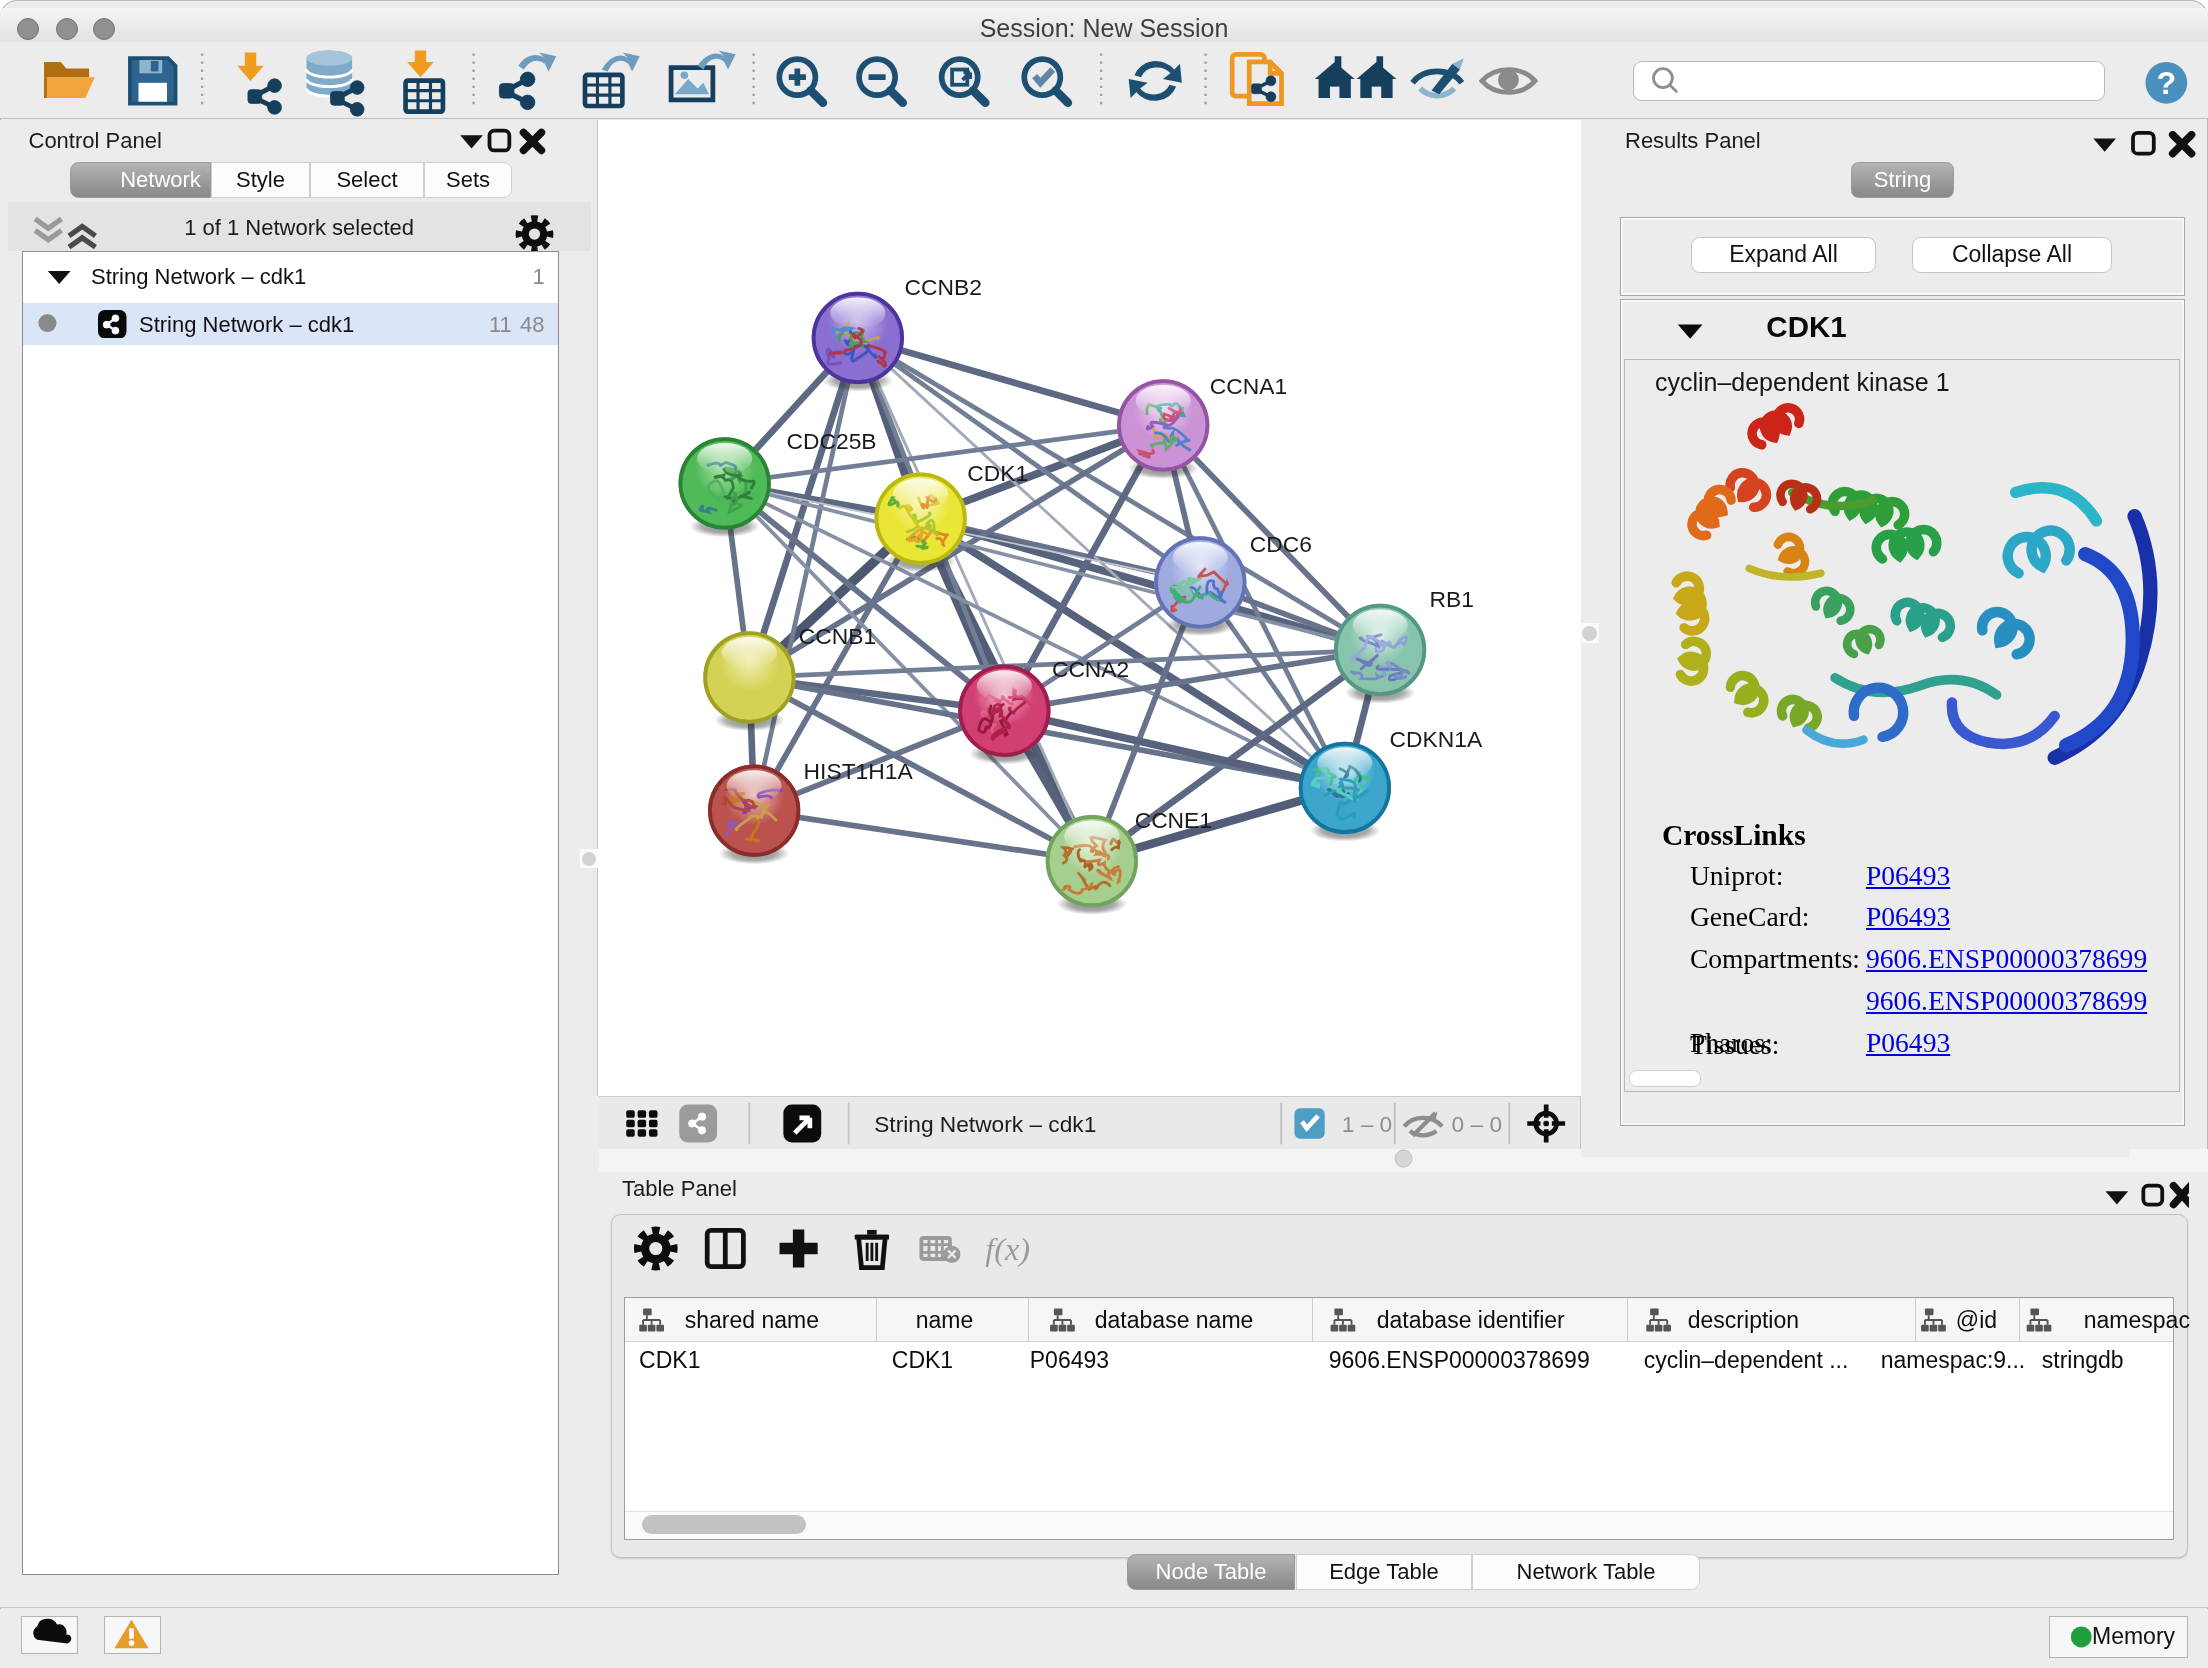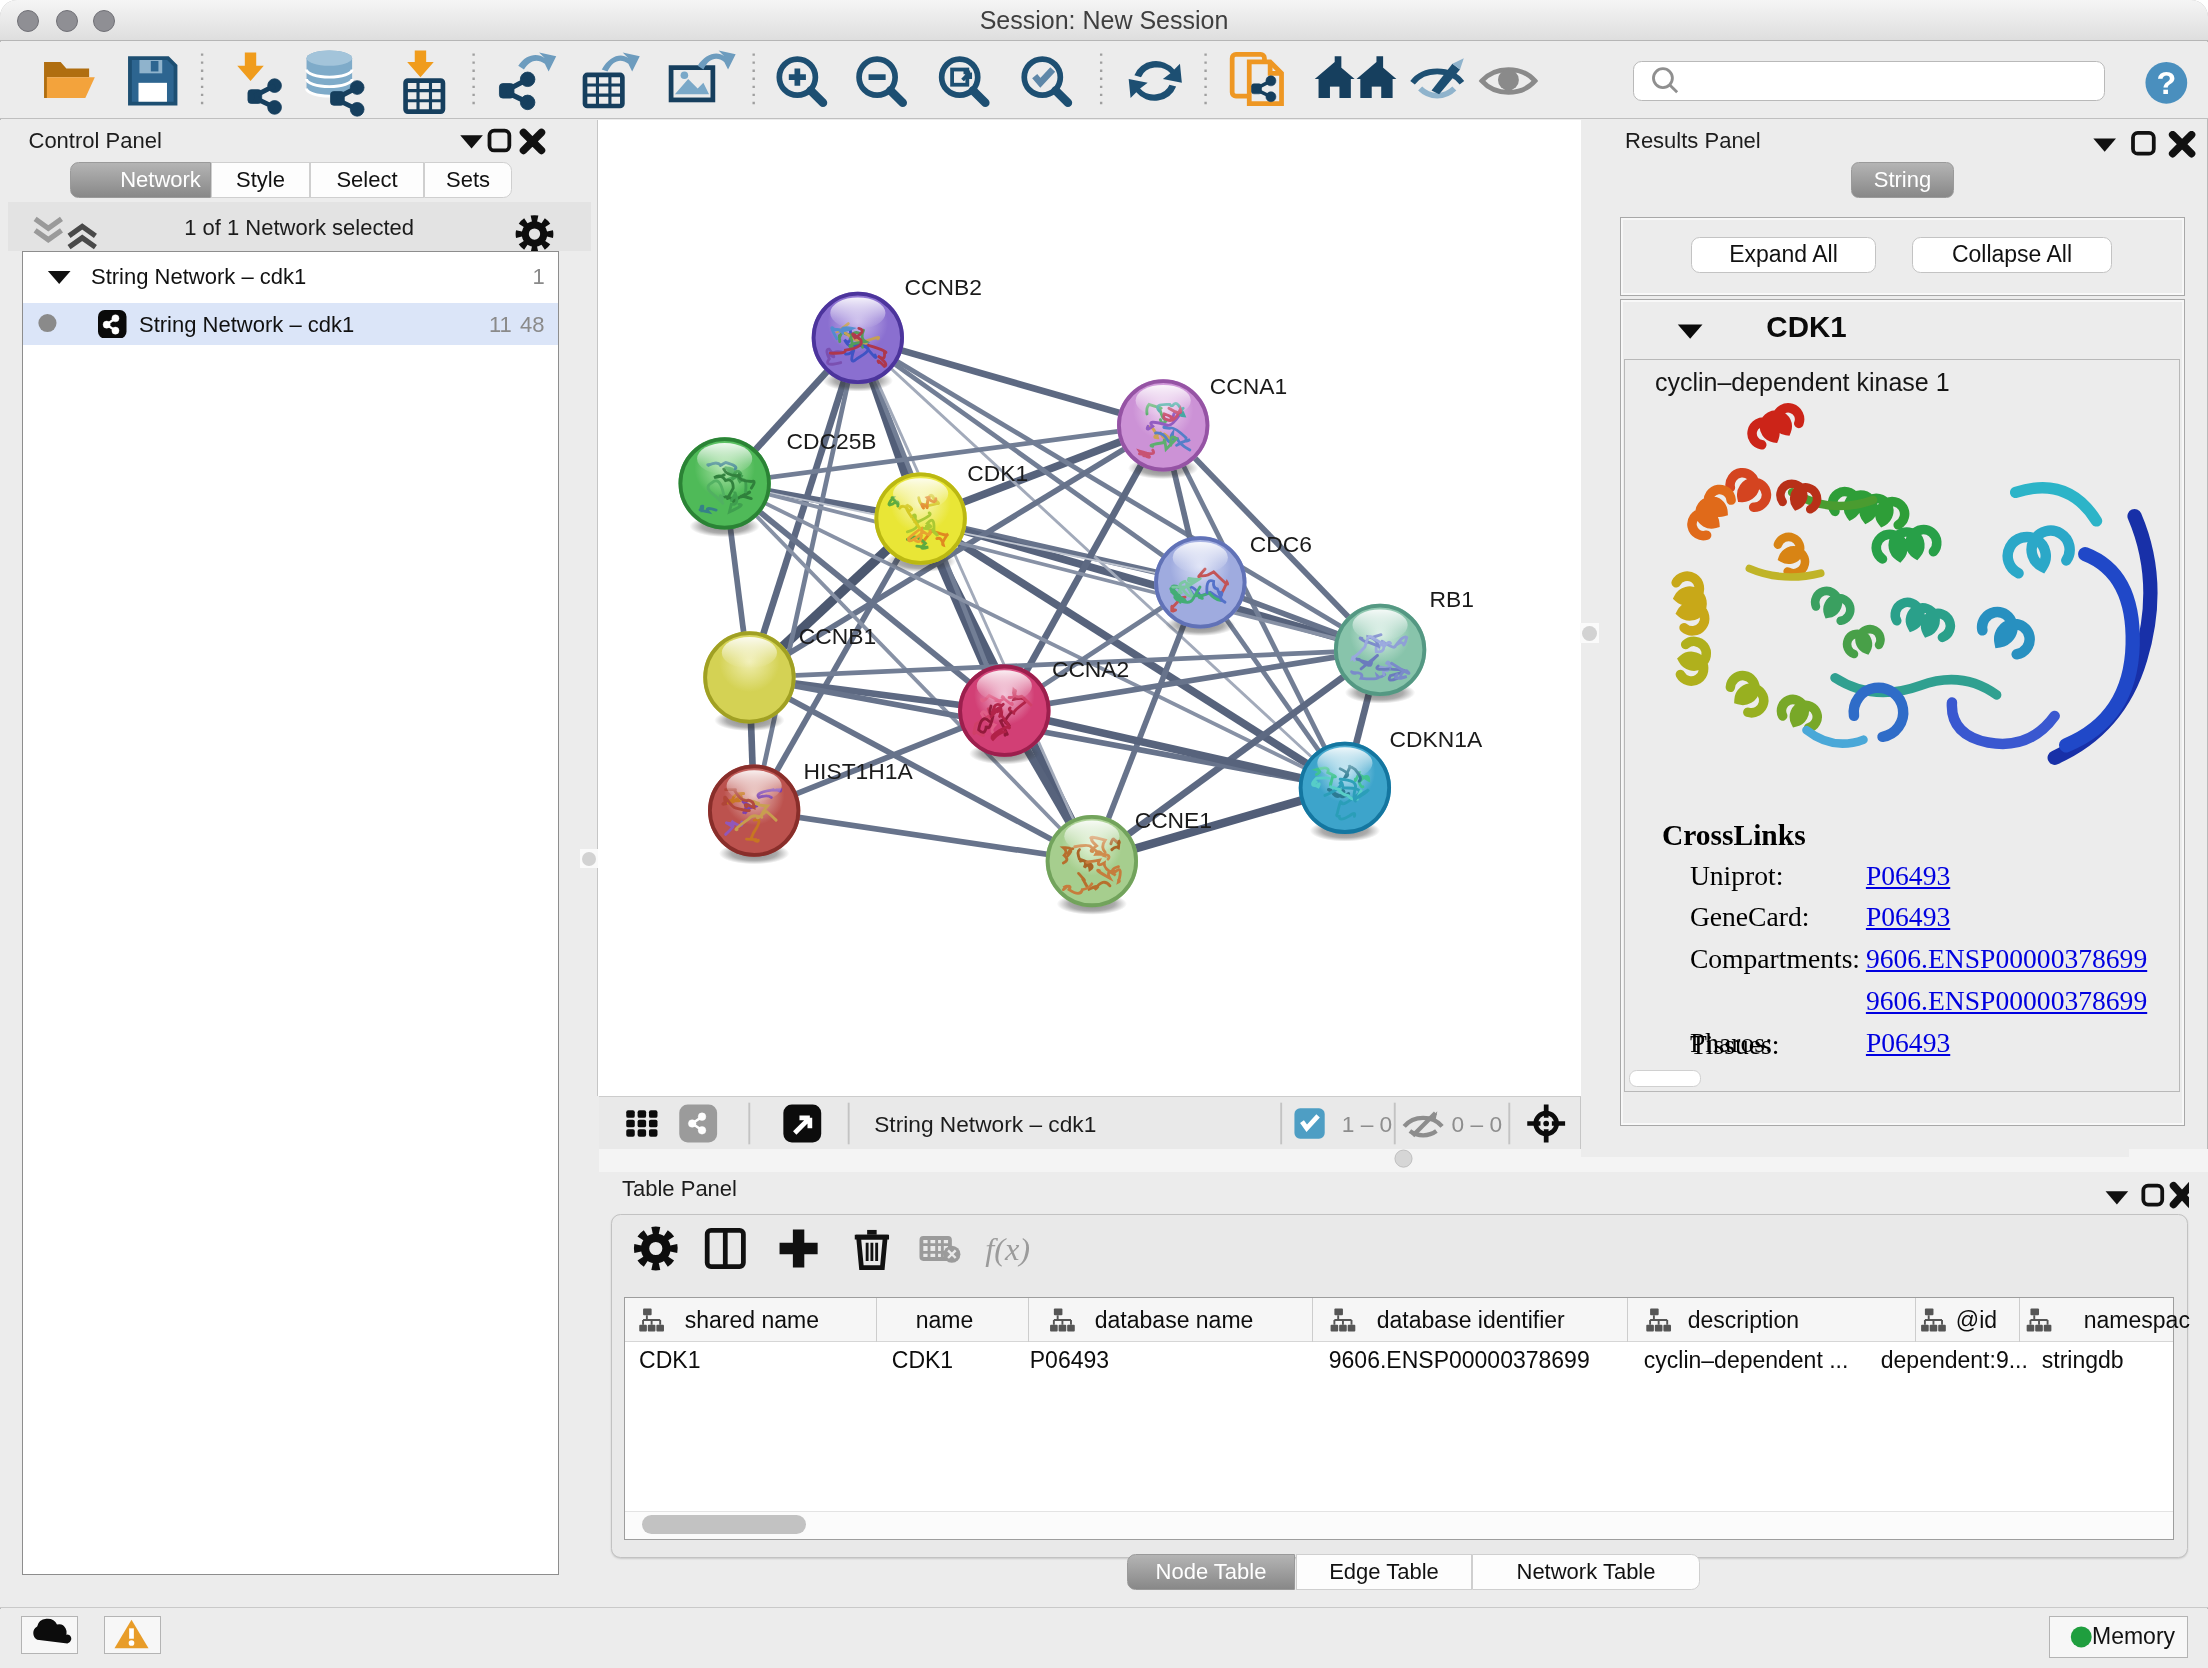--- a/index.html
+++ b/index.html
@@ -1,19 +1,19 @@
 <!DOCTYPE html>
 <html style="font-size:15px"><head>
 <meta charset="utf-8">
 <style>
 * { margin:0; padding:0; box-sizing:border-box; }
 html,body { width:2208px; height:1668px; background:#ffffff; font-family:"Liberation Sans", sans-serif; }
 #win { position:absolute; left:0; top:0; width:2208px; height:1668px; background:#ececec; border-radius:17px 17px 0 0; overflow:hidden; box-shadow:inset 0 0 0 1px #b9b9b9; }
 
-#titlebar { position:absolute; left:0; top:0; width:2208px; height:41px; background:linear-gradient(#f5f5f5,#dedede); border-bottom:1px solid #b6b6b6; }
+#titlebar { position:absolute; left:0; top:8px; width:2208px; height:41px; background:linear-gradient(#f5f5f5,#dedede); border-bottom:1px solid #b6b6b6; }
 .tl { position:absolute; top:9.5px; width:22px; height:22px; border-radius:50%; background:#8f8f94; border:1px solid #707076; }
 #title { position:absolute; top:5.7px; left:0; width:100%; text-align:center; font-size:25px; color:#3f3f3f; }
 
 #toolbar { position:absolute; left:0; top:42px; width:2208px; height:77px; background:#ececec; border-bottom:1.9px solid #bfbfbf; }
 #searchbox { position:absolute; left:1633px; top:19px; width:472px; height:40px; background:#ffffff; border:1.9px solid #b9b9b9; border-radius:8.6px; }
 
 .ptitle { font-size:22px; color:#1c1c1c; }
 
 #cpanel { position:absolute; left:0; top:120px; width:598px; height:1488px; background:#ececec; }
 #cphead { position:absolute; left:28.5px; top:7.6px; }
@@ -767,21 +767,21 @@
           <div class="hsep" style="left:687px;"></div>
           <div class="hsep" style="left:1002px;"></div>
           <div class="hsep" style="left:1290px;"></div>
           <div class="hsep" style="left:1394px;"></div>
         </div>
         <span class="tcell" style="left:14.3px;">CDK1</span>
         <span class="tcell" style="left:267px;">CDK1</span>
         <span class="tcell" style="left:405px;">P06493</span>
         <span class="tcell" style="left:704px;">9606.ENSP00000378699</span>
         <span class="tcell" style="left:1019px;">cyclin–dependent ...</span>
-        <span class="tcell" style="left:1256px;">dependent:9...</span>
+        <span class="tcell" style="left:1256px;">namespac:9...</span>
         <span class="tcell" style="left:1417px;">stringdb</span>
         <div id="hscroll">
             <div id="hthumb"></div>
           </div>
       </div>
     </div>
     <div class="btab tabsel" style="left:528px;width:168px;border-radius:8.6px 0 0 8.6px;">Node Table</div>
     <div class="btab" style="left:697px;width:176px;">Edge Table</div>
     <div class="btab" style="left:873px;width:228px;border-radius:0 8.6px 8.6px 0;">Network Table</div>
   </div>

